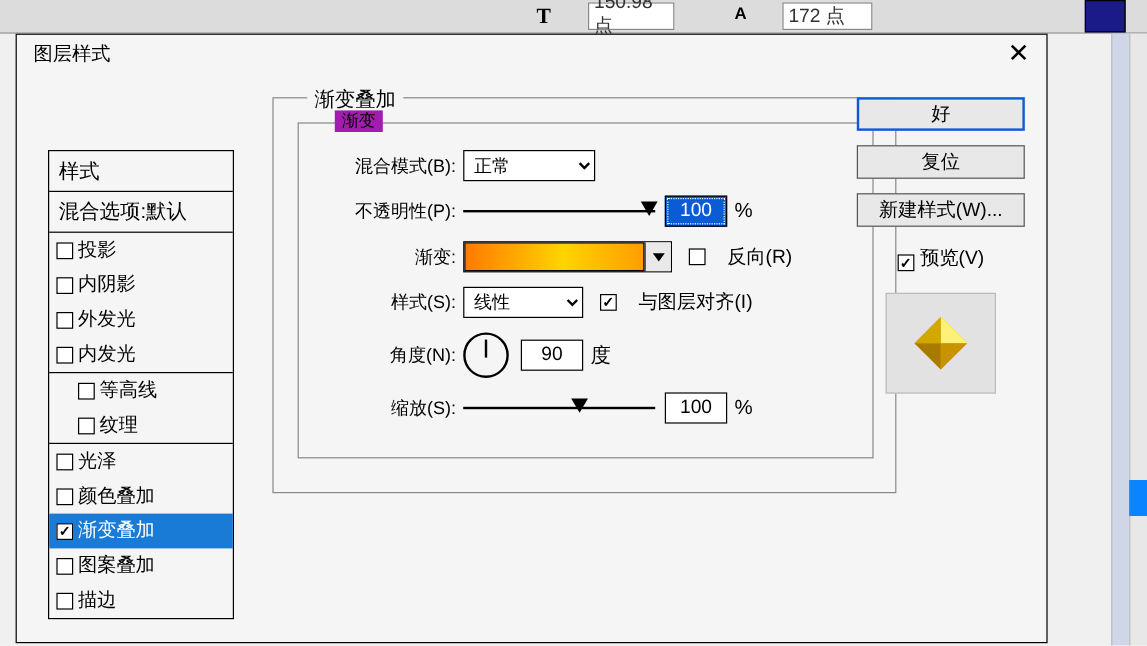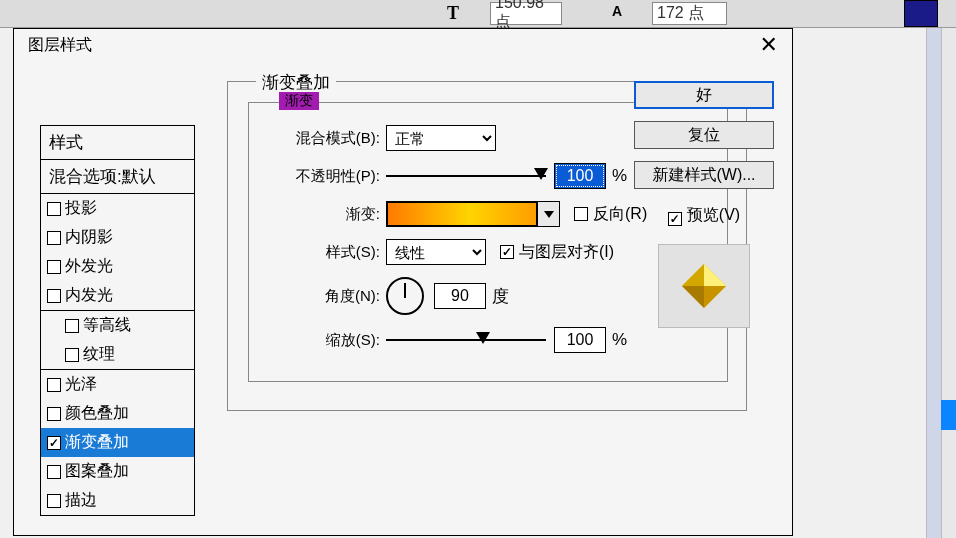--- a/index.html
+++ b/index.html
@@ -7,21 +7,21 @@
   .bg{position:absolute;top:0;left:0;width:956px;height:28px;background:#dcdcdc;border-bottom:1px solid #999;}
   .bg-field1{position:absolute;top:2px;left:490px;width:72px;height:23px;border:1px solid #888;background:#fff;display:flex;align-items:center;padding:0 4px;color:#333;}
   .bg-icon1{position:absolute;top:3px;left:447px;font-size:18px;font-family:serif;font-weight:bold;}
   .bg-field2{position:absolute;top:2px;left:652px;width:75px;height:23px;border:1px solid #888;background:#fff;display:flex;align-items:center;padding:0 4px;color:#333;}
   .bg-icon2{position:absolute;top:3px;left:612px;font-size:14px;font-weight:bold;}
   .bg-swatch{position:absolute;top:0;right:18px;width:34px;height:27px;background:#1a1a88;border:1px solid #000;}
   .rstrip{position:absolute;top:28px;right:0;width:15px;height:510px;background:#e8e8e8;border-left:1px solid #bbb;}
   .rstrip2{position:absolute;top:28px;right:15px;width:15px;height:510px;background:#cfd6e8;border-left:1px solid #bbb;}
   .bluestrip{position:absolute;top:400px;right:0;width:15px;height:30px;background:#0a84ff;}
 
-  .dialog{position:absolute;top:28px;left:13px;width:780px;height:508px;background:#f5f5f5;border:1px solid #000;}
+  .dialog{position:absolute;top:28px;left:13px;width:860px;height:508px;background:#f5f5f5;border:1px solid #000;}
   .titlebar{height:32px;display:flex;align-items:center;justify-content:space-between;padding:0 14px;font-size:17px;}
   .titlebar .close{font-size:22px;cursor:pointer;font-family:Arial;}
   .body{position:relative;height:474px;}
 
   
   .styles{position:absolute;top:20px;left:26px;width:155px;border:1.5px solid #000;margin-top:44px;}
   .styles .hdr{padding:5px 8px;border-bottom:1.5px solid #000;font-size:17px;}
   .styles .row{padding:4px 8px 4px 6px;display:flex;align-items:center;gap:4px;font-size:17px;cursor:default;}
   .styles .row.sel{background:#1a7bd6;color:#fff;}
   .styles .row.sub .cb{margin-left:18px;}
@@ -43,21 +43,21 @@
   .numbox{width:52px;height:26px;border:1.5px solid #000;background:#fff;text-align:center;display:inline-flex;align-items:center;justify-content:center;font-size:16px;}
   .numbox.hl{background:#0a5bd6;color:#fff;border:1.5px solid #000;outline:1px dotted #fff;outline-offset:-3px;}
   .unit{margin-left:6px;font-size:17px;}
   .slider{position:relative;width:160px;height:22px;}
   .slider .track{position:absolute;top:10px;left:0;width:100%;height:2px;background:#000;}
   .slider .thumb{position:absolute;top:3px;width:0;height:0;border-left:7px solid transparent;border-right:7px solid transparent;border-top:12px solid #000;}
   .gradbar{width:150px;height:24px;border:1.5px solid #000;background:linear-gradient(to right,#ff7a00 0%,#ffd400 55%,#ff9d00 100%);display:inline-block;}
   .gradwrap{display:flex;border:1px solid #000;}
   .gradarrow{width:22px;height:24px;border-left:1.5px solid #000;background:#e9e9e9;display:flex;align-items:center;justify-content:center;}
   .gradarrow::after{content:"";border-left:5px solid transparent;border-right:5px solid transparent;border-top:7px solid #000;}
-  .inline-cb{display:flex;align-items:center;gap:5px;margin-left:14px;font-size:17px;}
+  .inline-cb{display:flex;align-items:center;gap:18px;margin-left:14px;font-size:17px;}
   .angle{width:38px;height:38px;border:2.5px solid #000;border-radius:50%;position:relative;margin-right:10px;}
   .angle::after{content:"";position:absolute;left:50%;top:4px;width:2px;height:15px;background:#000;transform:translateX(-50%);}
 
   
   .rcol{position:absolute;top:20px;right:18px;width:140px;display:flex;flex-direction:column;align-items:center;gap:12px;}
   .btn{width:140px;height:28px;border:1.5px solid #555;background:#e8e8e8;font-size:16px;display:flex;align-items:center;justify-content:center;cursor:pointer;}
   .btn.primary{border:2.5px solid #0a5bd6;}
   .previewwrap{display:flex;align-items:flex-end;gap:5px;margin-top:4px;font-size:17px;}
   .preview{margin-top:6px;width:92px;height:84px;background:#e2e2e2;border:1px solid #bbb;display:flex;align-items:center;justify-content:center;}
   .preview svg{width:56px;height:56px;}

